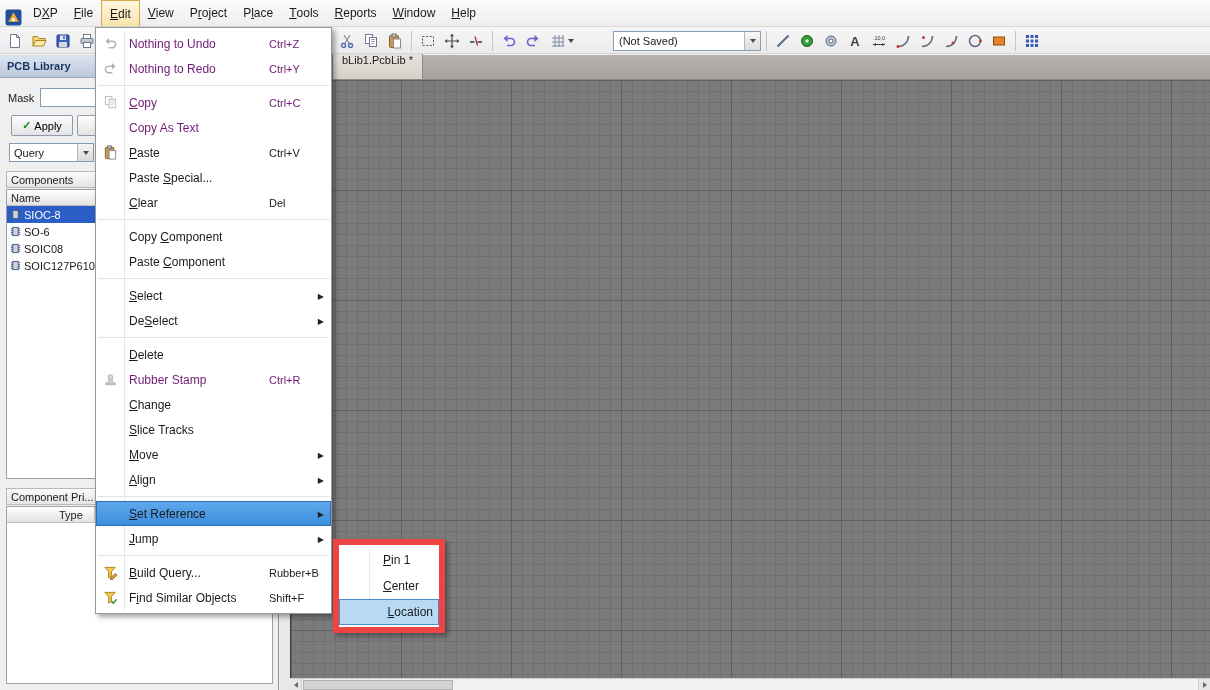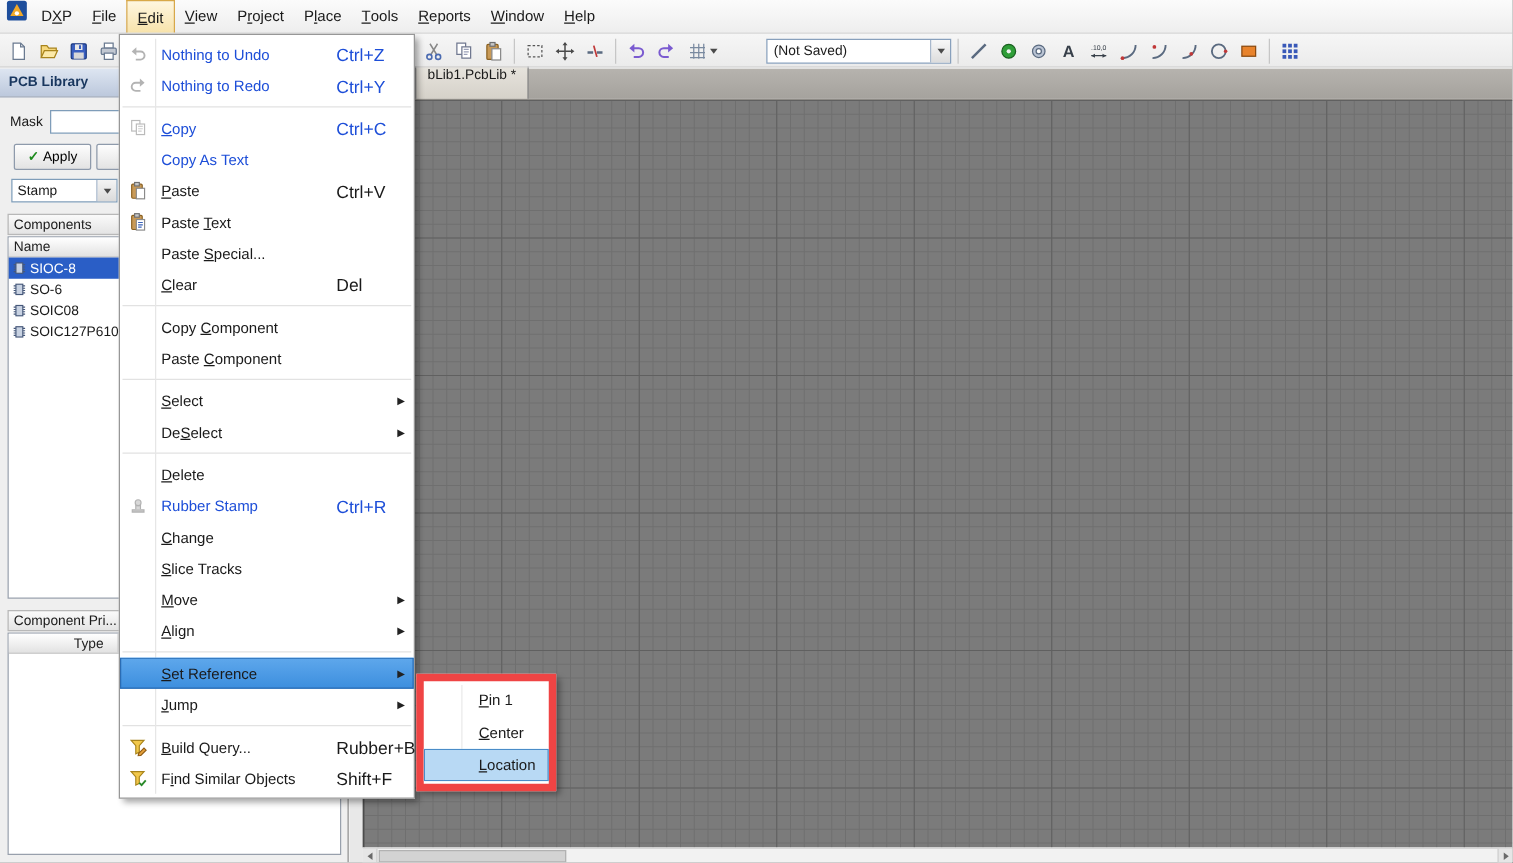--- a/index.html
+++ b/index.html
@@ -1,20 +1,20 @@
 <!DOCTYPE html>
 <html style="--menu-highlight: #3c8ede; --submenu-highlight: #b8d9f4; --selected-row: #2a5ec6; --canvas-bg: #7b7b7b;"><head>
 <meta charset="utf-8">
 <style>
 *{margin:0;padding:0;box-sizing:border-box;}
 body{font-family:"Liberation Sans",sans-serif;background:#fff;}
 .app{position:relative;width:1210px;height:690px;background:#f0f0f0;overflow:hidden;font-size:12px;color:#1a1a1a;cursor:default;}
 
 
-.menubar{position:absolute;left:0;top:0;width:100%;height:27px;background:linear-gradient(#fbfbfb,#eeeeee);border-bottom:1px solid #d8d8d8;display:flex;align-items:flex-start;padding-left:5px;z-index:30;}
+.menubar{position:absolute;left:0;top:0;width:100%;height:27px;background:linear-gradient(#fbfbfb,#eeeeee);border-bottom:1px solid #d8d8d8;display:flex;align-items:flex-end;padding-left:5px;z-index:30;}
 .applogo{width:17px;height:17px;margin-right:3px;display:inline-flex;}
 .applogo svg{width:17px;height:17px;}
 #menubar-items{display:flex;height:100%;align-items:stretch;}
 .mitem{display:flex;align-items:center;padding:0 8px;}
 .mitem.active{background:linear-gradient(#fef6e0,#f8e3ab);border:1px solid #d8a848;border-bottom:none;}
 
 
 .toolbar{position:absolute;left:0;top:27px;width:100%;height:27px;background:linear-gradient(#f6f6f6,#ebebeb);border-bottom:1px solid #d4d4d4;z-index:10;}
 .tb-group{position:absolute;top:2px;display:flex;align-items:center;gap:2px;height:23px;}
 #toolbar-left{left:4px;}
@@ -73,30 +73,30 @@
 .sb-btn.right::after{content:"";border-top:3px solid transparent;border-bottom:3px solid transparent;border-left:4px solid #6a6a6a;}
 .sb-thumb{position:absolute;left:13px;top:1px;width:150px;height:10px;background:#d3d3d3;border:1px solid #b2b2b2;}
 
 
 .menu{position:absolute;left:95px;top:27px;width:237px;background:#fff;border:1px solid #979797;box-shadow:3px 3px 5px rgba(0,0,0,.35);padding:3px 0;z-index:40;}
 .menu::before{content:"";position:absolute;left:28px;top:3px;bottom:3px;width:1px;background:#e6e6e6;}
 .menu-item{position:relative;display:flex;align-items:center;height:25px;padding-right:6px;}
 .menu-icon{flex:0 0 28px;display:flex;align-items:center;justify-content:center;}
 .menu-icon svg{width:15px;height:15px;}
 .menu-label{padding-left:5px;white-space:nowrap;}
-.menu-shortcut{margin-left:auto;width:56px;font-size:14px;}
-.menu-item.disabled,.menu-item.disabled .menu-shortcut{color:#1d4ed8;}
+.menu-shortcut{margin-left:auto;width:56px;font-size:11px;}
+.menu-item.disabled,.menu-item.disabled .menu-shortcut{color:#701a75;}
 .menu-item.disabled .menu-icon{opacity:.5;filter:grayscale(1);}
 .menu-arrow{position:absolute;right:7px;top:50%;transform:translateY(-50%);font-size:8px;color:#222;}
 .menu-item.highlight{background:linear-gradient(#5fa8ec,var(--menu-highlight,#3c8ede));box-shadow:inset 0 0 0 1px #2a6cb4;}
 .menu-sep{height:1px;background:#e2e2e2;margin:4px 2px;}
 .submenu{position:absolute;left:333px;top:539px;width:112px;background:#fff;border:6px solid #ef4444;box-shadow:3px 3px 5px rgba(0,0,0,.35);padding:2px 0;z-index:50;}
 .submenu::before{content:"";position:absolute;left:30px;top:3px;bottom:3px;width:1px;background:#eaeaea;}
 .submenu .menu-item{padding-left:39px;height:26px;}
-.submenu .menu-item.highlight{background:var(--submenu-highlight,#b8d9f4);box-shadow:inset 0 0 0 1px #4a8cc8;}
+.submenu .menu-item.highlight{background:var(--submenu-highlight,#b8d9f4);box-shadow:inset 0 0 0 1px #4a8cc8;justify-content:flex-end;}
 </style>
 </head>
 <body>
 
 <div class="app">
 
   <header class="menubar">
     <span class="applogo">
         <svg viewBox="0 0 16 16">
           <rect x="0.5" y="0.5" width="15" height="15" rx="2" fill="#1e4e9c"></rect>
@@ -300,21 +300,21 @@
     <label class="mask-label">Mask</label>
     <input class="mask-input" value="" style="">
     <button class="p-btn apply-btn">
       <span class="check">✓</span>
         <span>Apply</span>
     </button>
     <button class="p-btn clear-btn">
       <span class="cross">×</span>
     </button>
     <div class="view-select">
-      <span>Stamp</span>
+      <span>Query</span>
       <span class="caret"></span>
     </div>
     <div class="sec-header comps">
       <span>Components</span>
     </div>
     <div class="grid comps-grid">
       <div class="grid-head">
         <span>Name</span>
       </div>
       <div id="component-rows">
@@ -418,31 +418,20 @@
             <svg viewBox="0 0 16 16">
               <rect x="2.5" y="2.5" width="9" height="12" rx="1" fill="#c99a57" stroke="#8a6020"></rect>
               <rect x="5" y="1" width="4" height="3" fill="#c8c8c8" stroke="#707070"></rect>
               <rect x="6.5" y="6" width="7" height="9" fill="#fff" stroke="#8a8a8a"></rect>
             </svg>
           </span>
           <span class="menu-label"><u>P</u>aste</span>
           <span class="menu-shortcut">Ctrl+V</span>
         </div>
         <div class="menu-item">
-          <span class="menu-icon">
-            <svg viewBox="0 0 16 16">
-              <rect x="2.5" y="2.5" width="9" height="12" rx="1" fill="#c99a57" stroke="#8a6020"></rect>
-              <rect x="5" y="1" width="4" height="3" fill="#c8c8c8" stroke="#707070"></rect>
-              <rect x="6.5" y="6" width="7" height="9" fill="#fff" stroke="#8a8a8a"></rect>
-              <path d="M8 8.5 h4 M8 10.5 h4 M8 12.5 h3" stroke="#3a62b8"></path>
-            </svg>
-          </span>
-          <span class="menu-label">Paste <u>T</u>ext</span>
-        </div>
-        <div class="menu-item">
           <span class="menu-icon"></span>
           <span class="menu-label">Paste <u>S</u>pecial...</span>
         </div>
         <div class="menu-item">
           <span class="menu-icon"></span>
           <span class="menu-label"><u>C</u>lear</span>
           <span class="menu-shortcut">Del</span>
         </div>
         <div class="menu-sep"></div>
         <div class="menu-item">

